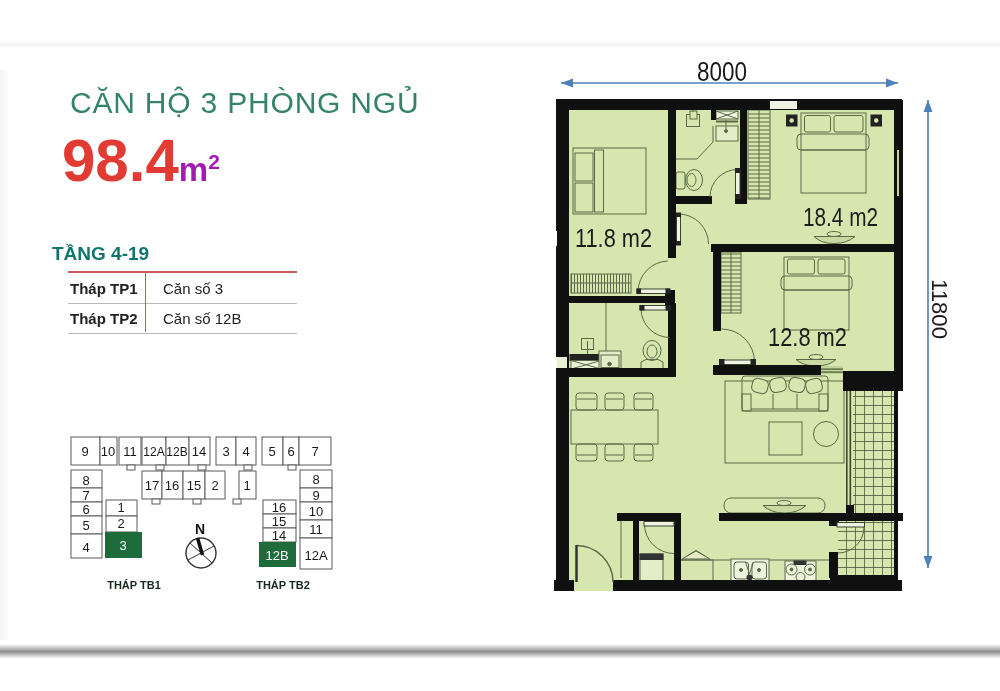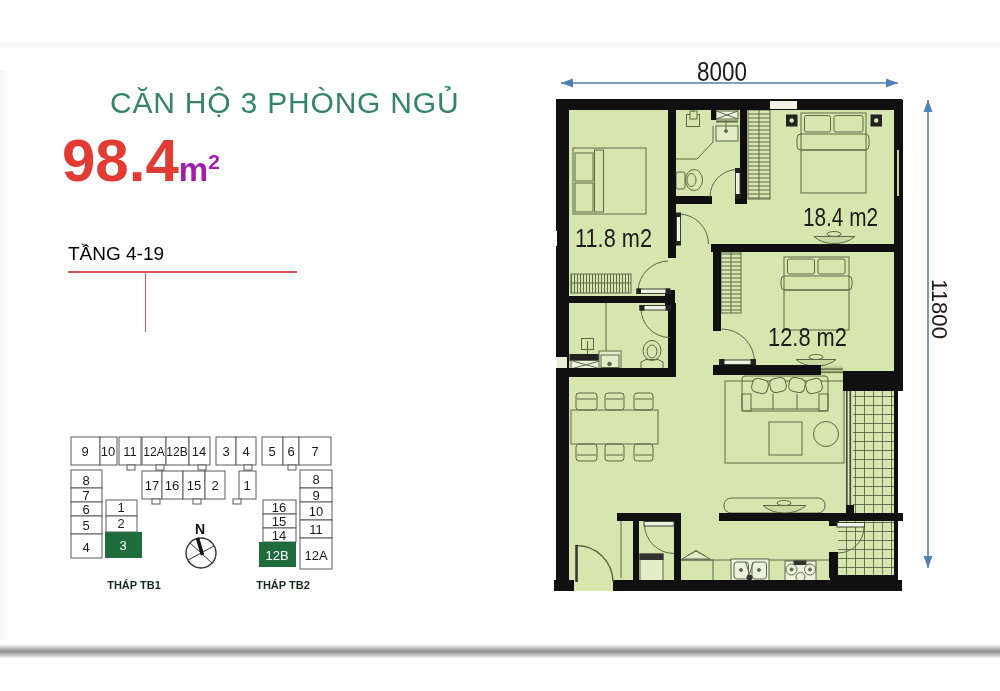--- a/index.html
+++ b/index.html
@@ -8,27 +8,35 @@
 </style>
 </head>
 <body>
 
 <div class="abs" style="left:0;top:40px;width:1000px;height:8px;background:linear-gradient(180deg,#ffffff 0%,#f2f2f2 60%,#fcfcfc 100%);"></div>
 
 <div class="abs" style="left:0;top:644px;width:1000px;height:14px;background:linear-gradient(180deg,#ffffff 0%,#8f8f8f 55%,#f4f4f4 100%);"></div>
 
 <div class="abs" style="left:0;top:70px;width:10px;height:570px;background:linear-gradient(90deg,#f3f3f3 0%,#ffffff 100%);"></div>
 
-<div class="abs" style="left:70px;top:86px;font-size:30px;letter-spacing:0.8px;color:#35836a;margin-left:40px;">CĂN HỘ 3 PHÒNG NGỦ</div>
+<div class="abs" style="left:70px;top:86px;font-size:30px;letter-spacing:0.8px;color:#35836a;">CĂN HỘ 3 PHÒNG NGỦ</div>
 
 <div class="abs" style="left:62px;top:126px;font-weight:bold;font-size:60px;color:#e23b34;">98.4<span style="font-size:33px;font-weight:bold;color:#a21caf;">m<sup style="font-size:21px;">2</sup></span></div>
 
-<div class="abs" style="left:68px;top:243px;font-weight:normal;font-size:19px;color:#000000;">TẦNG 4-19</div>
+<div class="abs" style="left:52px;top:243px;font-weight:bold;font-size:19px;color:#0f766e;">TẦNG 4-19</div>
 
 <div class="abs" style="left:68px;top:271px;width:229px;border-top:2px solid #d6585a;">
+  <div style="position:relative;height:30px;border-bottom:1px solid #b9b9b9;">
+    <span style="position:absolute;left:2px;top:7px;font-weight:bold;font-size:15px;color:#222;">Tháp TP1</span>
+    <span style="position:absolute;left:95px;top:7px;font-size:15px;color:#222;">Căn số 3</span>
+  </div>
+  <div style="position:relative;height:29px;border-bottom:1px solid #b9b9b9;">
+    <span style="position:absolute;left:2px;top:6px;font-weight:bold;font-size:15px;color:#222;">Tháp TP2</span>
+    <span style="position:absolute;left:95px;top:6px;font-size:15px;color:#222;">Căn số 12B</span>
+  </div>
 </div>
 
 <div class="abs" style="left:145px;top:272px;width:1px;height:60px;background:#c9595c;"></div>
 
 <svg class="abs" style="left:0;top:0;" width="1000" height="691" viewBox="0 0 1000 691">
 <g fill="#ffffff" stroke="#5a5a5a" stroke-width="1">
 
 <g>
 <rect x="71" y="437" width="29" height="28"></rect>
 <rect x="100" y="437" width="17" height="28"></rect>

